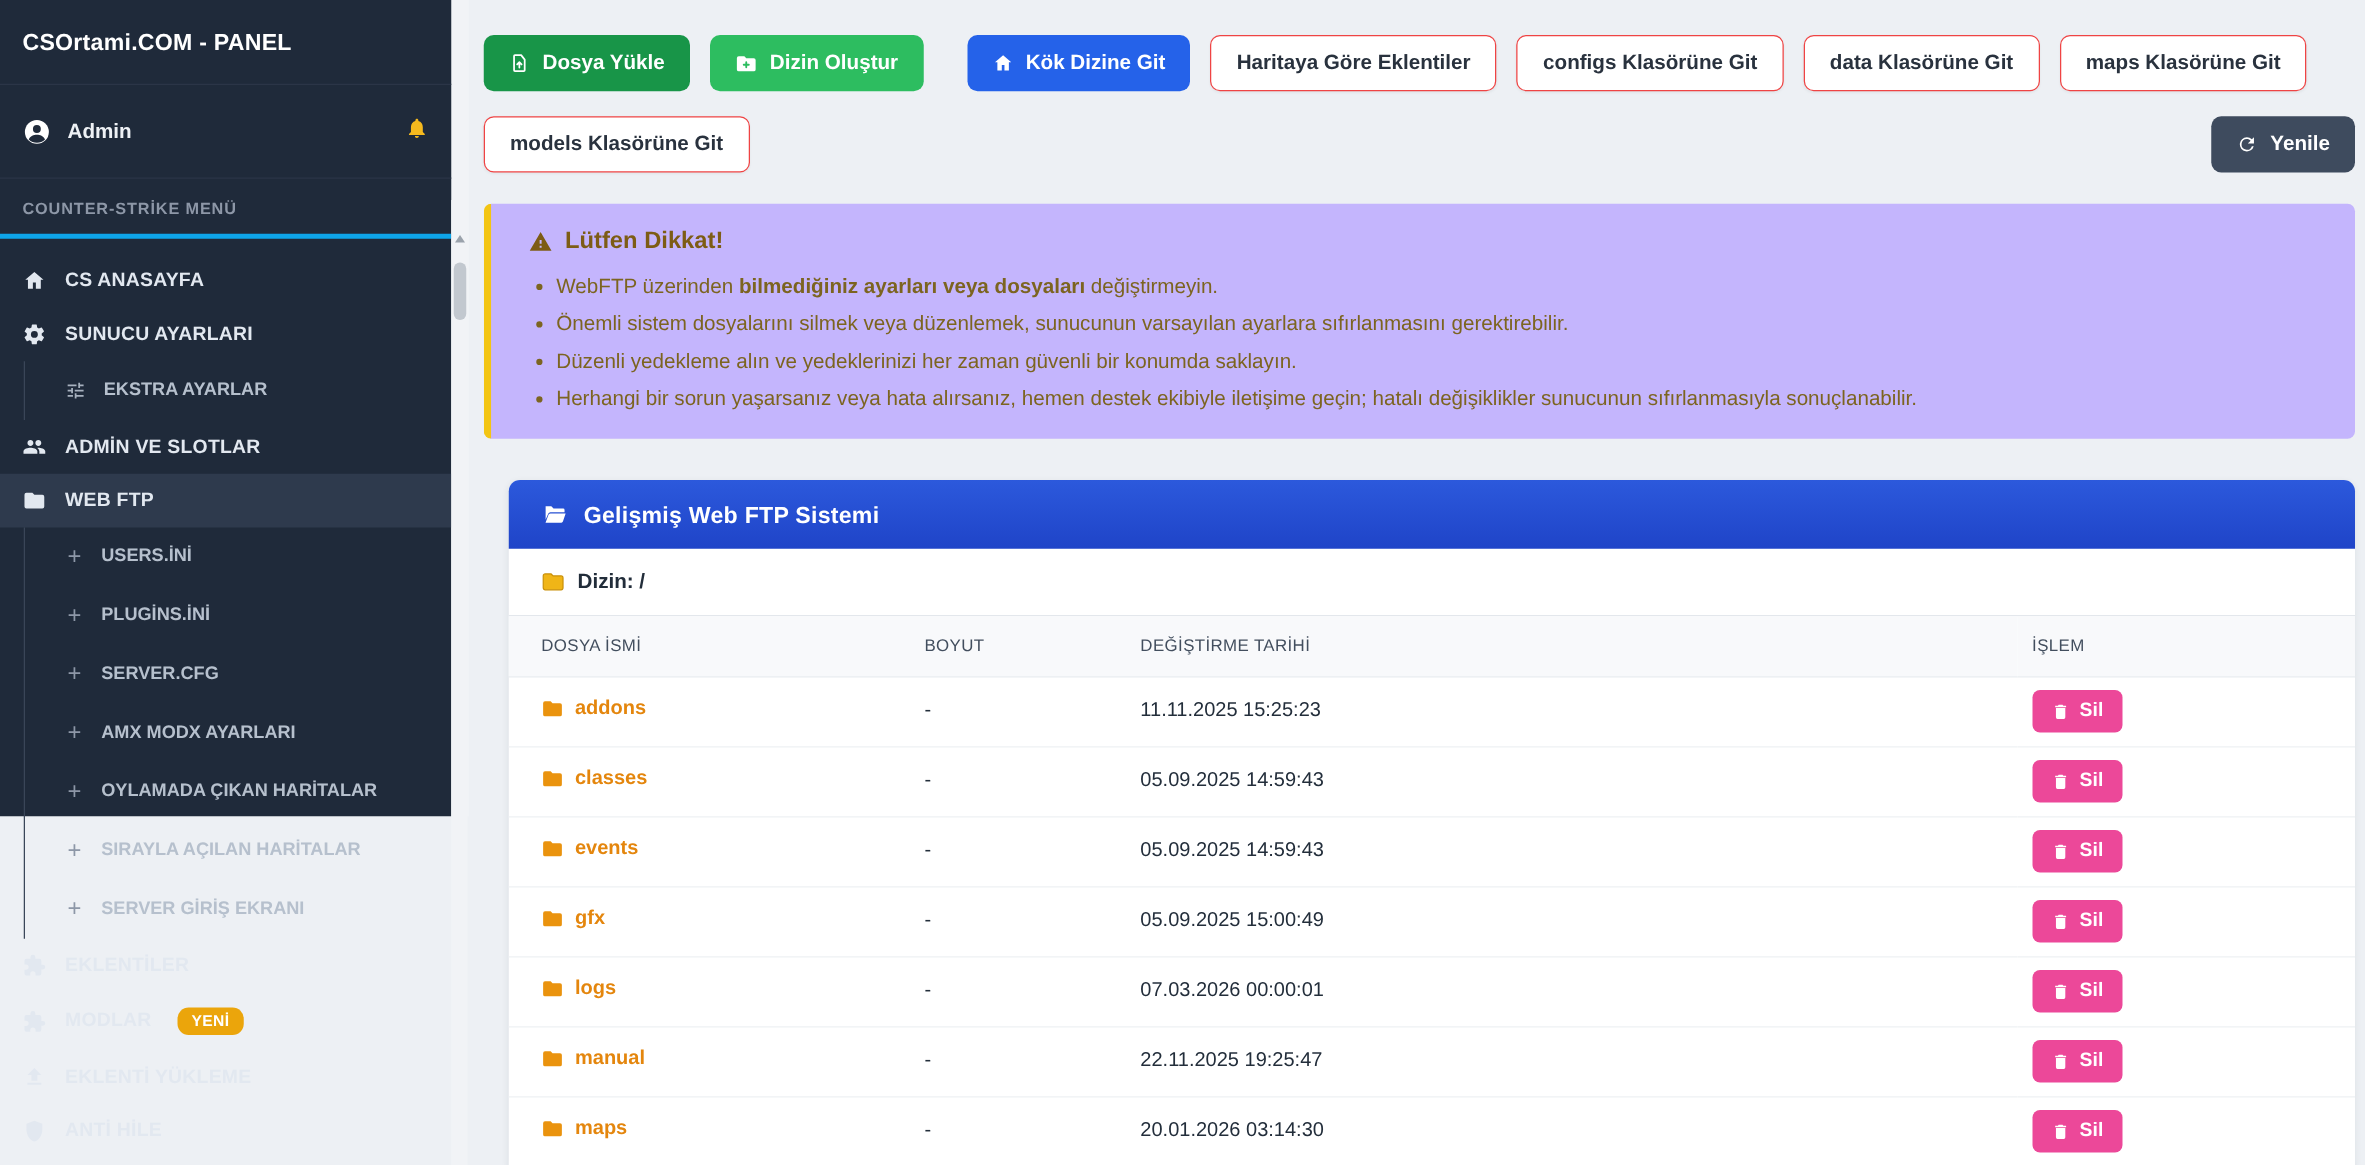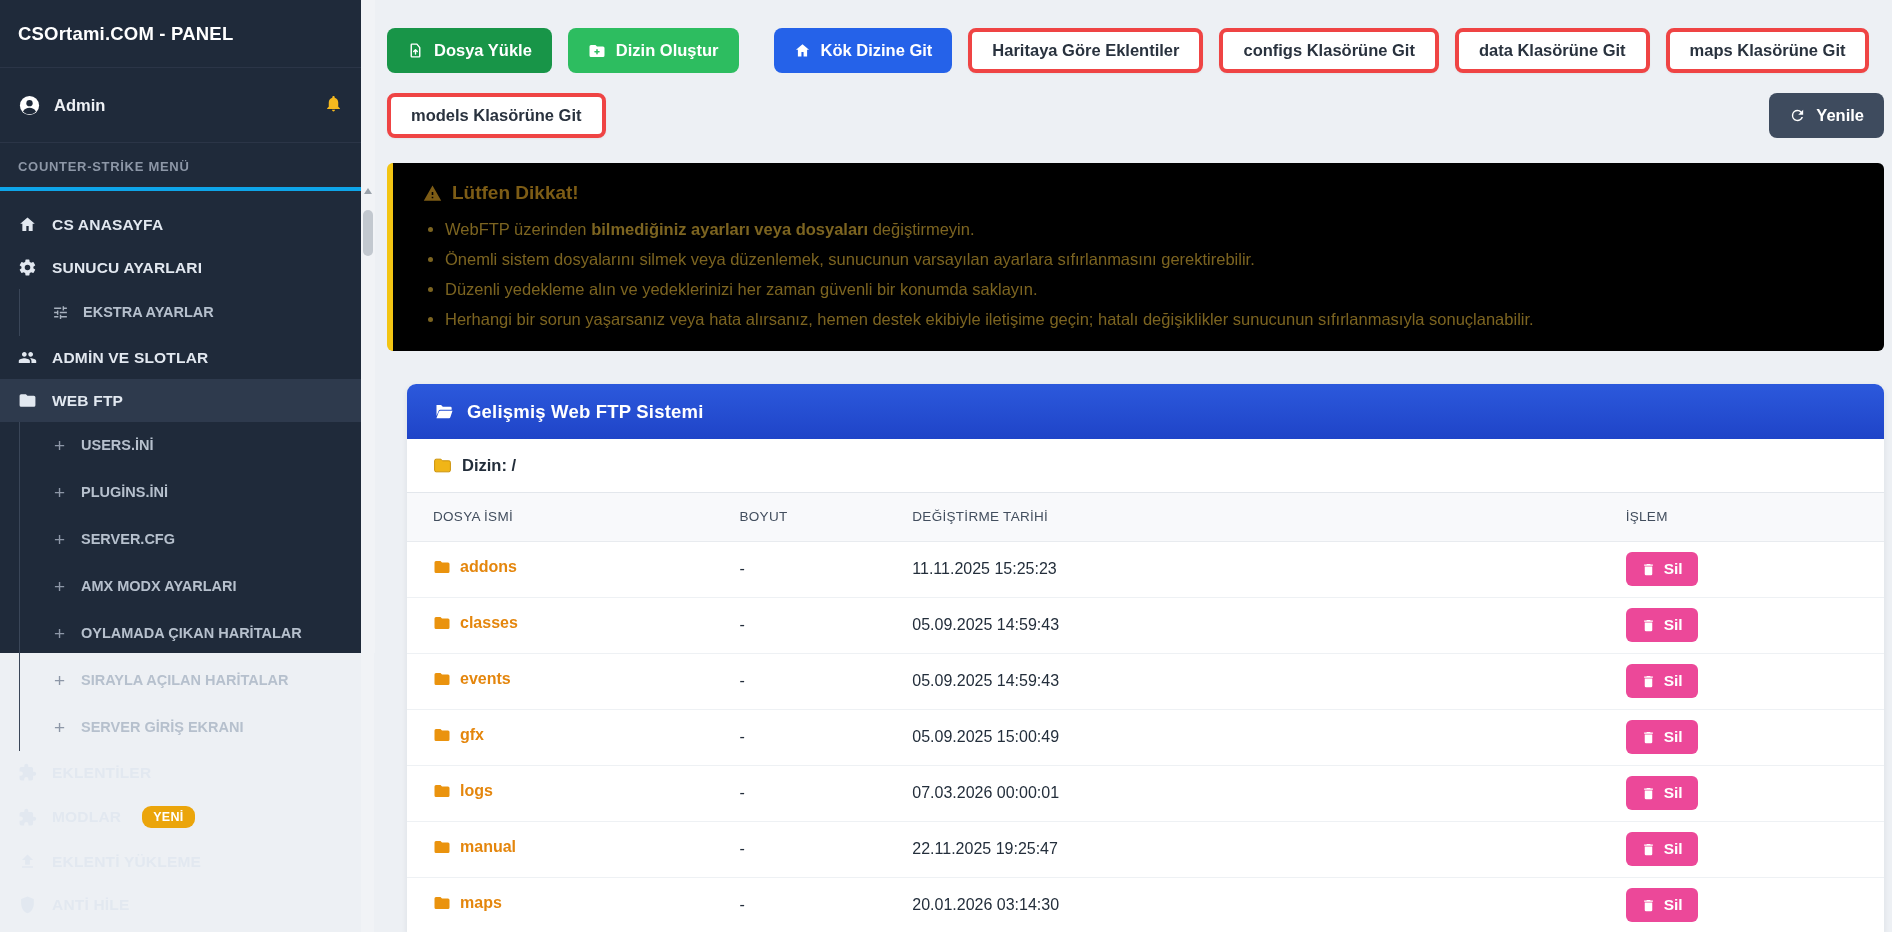--- a/index.html
+++ b/index.html
@@ -32,25 +32,25 @@
   .sb-up { position: absolute; top: 28px; left: 2.5px; width: 0; height: 0; border-left: 4px solid transparent; border-right: 4px solid transparent; border-bottom: 6px solid #9aa2ab; }
   .sb-thumb { position: absolute; top: 50px; left: 1.5px; width: 10px; height: 46px; background: #c2c8cf; border-radius: 5px; cursor: pointer; }
   
   .main { position: absolute; left: 375px; top: 0; width: 1517px; height: 932px; padding: 28px 8px 0 12px; }
   .toolbar { display: flex; flex-wrap: wrap; align-items: flex-start; gap: 20px 16px; }
   .btn { height: 45px; display: inline-flex; align-items: center; gap: 10px; padding: 0 20px; border: none; border-radius: 8px; font-family: inherit; font-size: 16.5px; font-weight: 600; cursor: pointer; white-space: nowrap; }
   .btn svg { flex: none; }
   .btn-green-dark { background: #189548; color: #fff; }
   .btn-green { background: #2dbd60; color: #fff; }
   .btn-blue { background: #2562e9; color: #fff; }
-  .btn-outline { background: #fff; color: #29323e; border: 4px solid #ef4444; box-shadow: 0 1px 2px rgba(20,30,40,.05); }
+  .btn-outline { background: #fff; color: #29323e; border: 1px solid #ef4444; box-shadow: 0 1px 2px rgba(20,30,40,.05); }
   .vdiv { width: 1px; background: #c9ced5; margin: 2px 1px; }
   .btn-refresh { background: #3e4b5e; color: #fff; margin-left: auto; }
   
-  .alert { margin-top: 25px; background: #000000; border-left: 6px solid #f3c513; border-radius: 6px; padding: 19px 18px 17px 30px; color: #7c6420; }
+  .alert { margin-top: 25px; background: #c4b5fd; border-left: 6px solid #f3c513; border-radius: 6px; padding: 19px 18px 17px 30px; color: #7c6420; }
   .alert-title { display: flex; align-items: center; gap: 10px; font-size: 19px; font-weight: 800; color: #7d5c15; margin-bottom: 10px; }
   .alert-title svg { width: 19px; height: 19px; fill: #7d5c15; }
   .alert ul { list-style: disc; padding-left: 22px; }
   .alert li { font-size: 16.5px; line-height: 30px; }
   
   .card { margin-top: 33px; background: #fff; border-radius: 9px 9px 0 0; box-shadow: 0 2px 6px rgba(25,35,50,.08); margin-left: 20px; }
   .card-head { height: 55px; display: flex; align-items: center; gap: 13px; padding: 0 26px; color: #fff; font-size: 18.5px; font-weight: 700; letter-spacing: .2px; background: linear-gradient(180deg, #2c59dc, #1f44c8); border-radius: 9px 9px 0 0; }
   .card-head svg { width: 21px; height: 21px; fill: #fff; }
   .dir-row { height: 54px; display: flex; align-items: center; gap: 10px; padding: 0 26px; border-bottom: 1px solid #e3e7ec; font-size: 16.5px; font-weight: 700; color: #222d3a; }
   .dir-row svg { width: 19px; height: 19px; }

